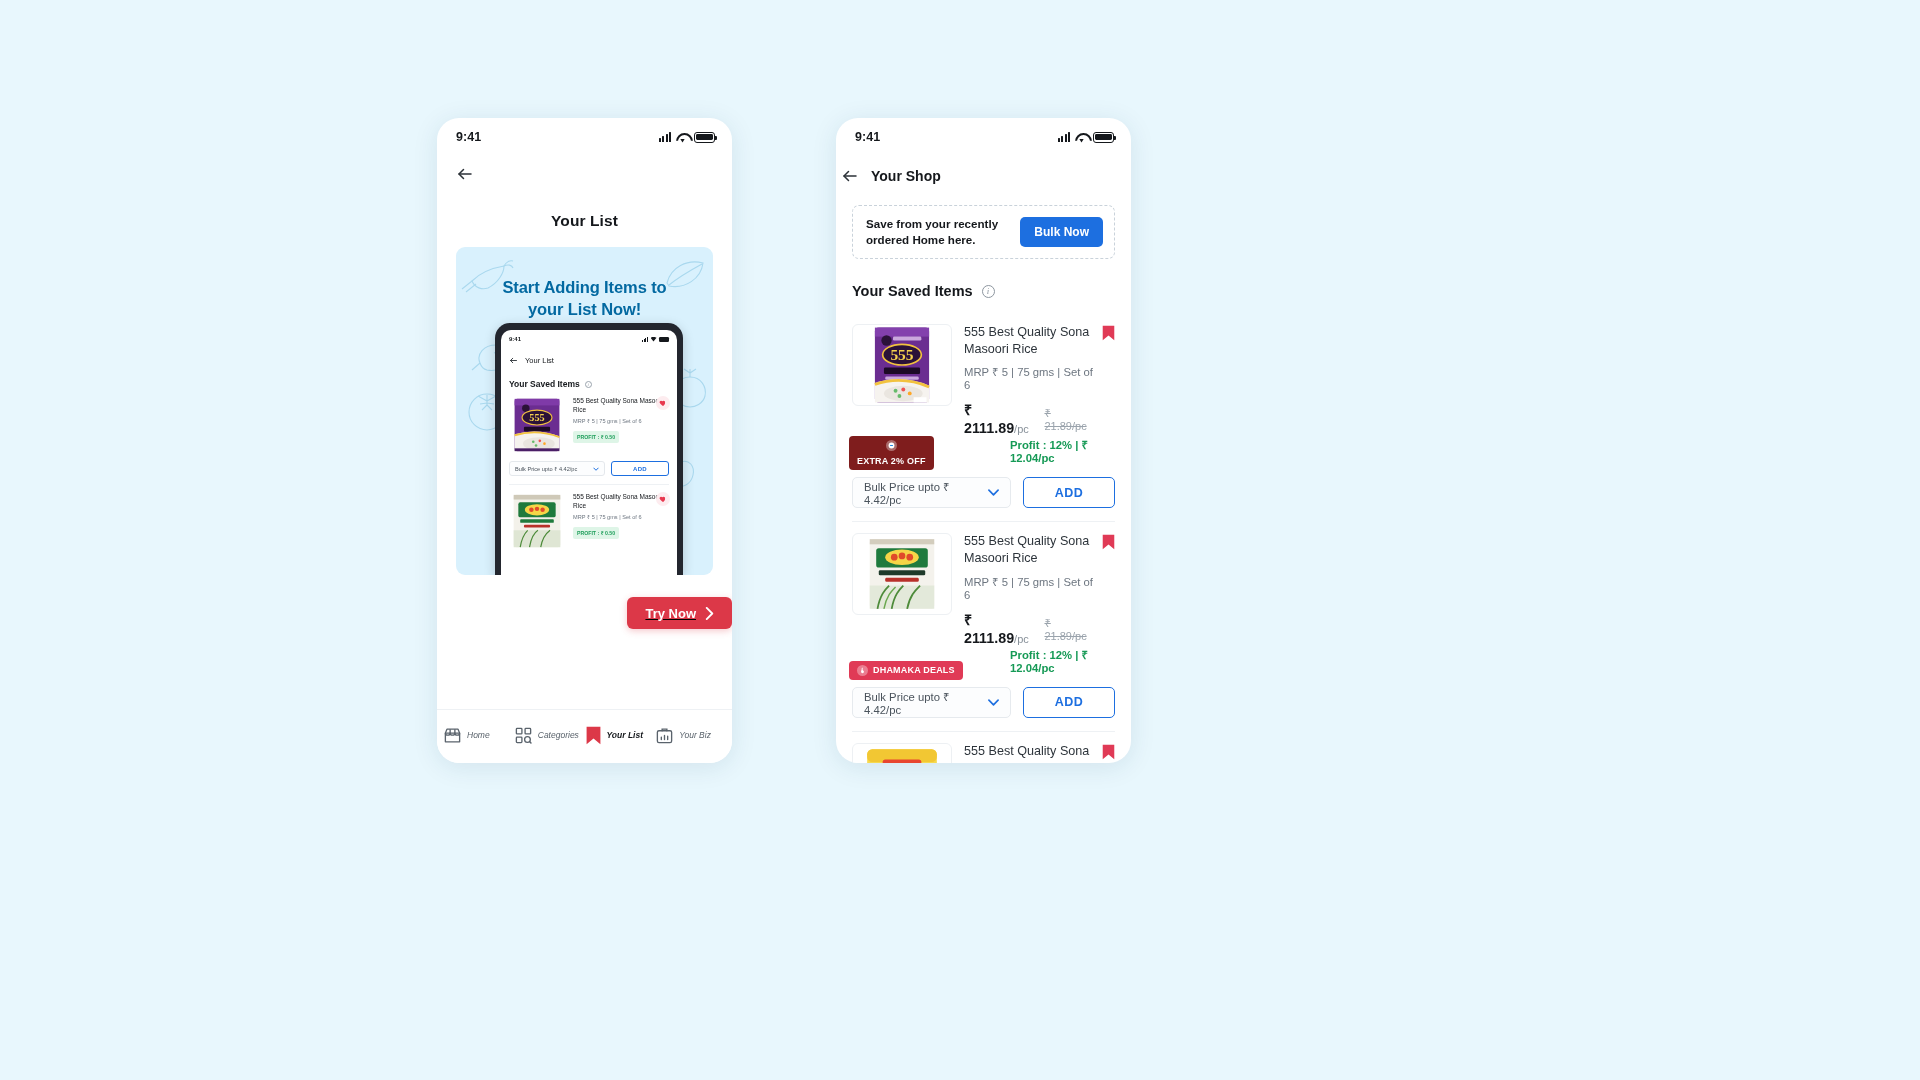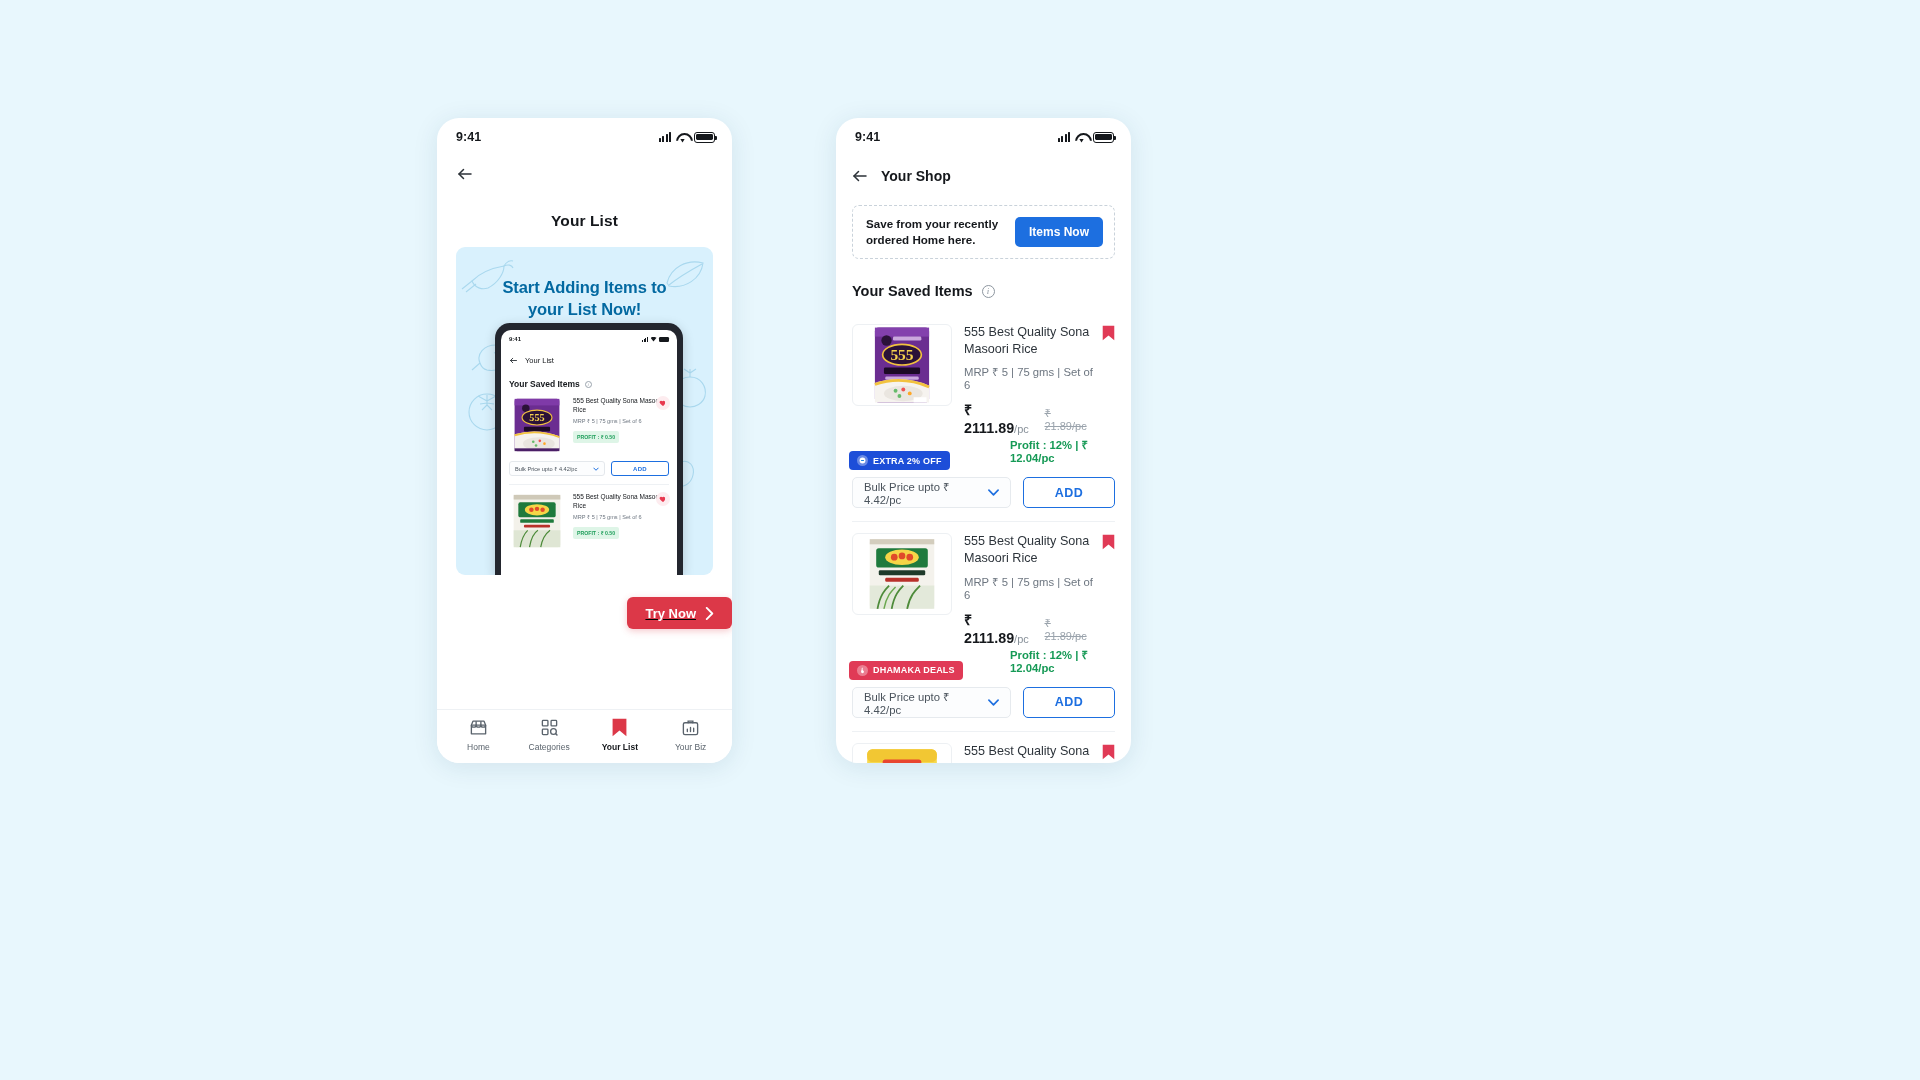--- a/index.html
+++ b/index.html
@@ -144,27 +144,27 @@
     height: 32px; padding: 0 18px; font-size: 13px; font-weight: bold;
     display:flex; align-items:center; gap:9px; cursor:pointer;
     box-shadow: 0 2px 7px rgba(220,56,72,.28);
   }
 
   .tabbar {
     position:absolute; left:0; right:0; bottom:0; height: 54px;
     border-top:1px solid #eef1f4; background:#fff;
     display:flex; align-items:center; padding: 0 6px 3px;
   }
-  .tab { flex:1; display:flex; flex-direction:column; align-items:center; gap:5px; cursor:pointer; }
+  .tab { flex:1; display:flex; align-items:center; gap:5px; cursor:pointer;font-style:italic; }
   .tab-label { font-size: 8.5px; color:#5a636c; }
   .tab.active .tab-label { color:#15181c; font-weight: 600; }
 
   
   #phone-right .topbar {
-    display:flex; align-items:center; gap:12px; padding: 11px 0 0 15px;
+    display:flex; align-items:center; gap:12px; padding: 11px 0 0 5px;
   }
   .rp-title { font-size: 14px; font-weight: 600; color:#15181c; }
 
   .save-banner {
     margin: 20px 16px 0; border: 1.3px dashed #c9d2da; border-radius: 7px;
     height: 54px; display:flex; align-items:center; justify-content:space-between;
     padding: 0 11px 0 13px; background: #fff;
   }
   .save-text { font-size: 11.6px; font-weight: 600; color:#15181c; line-height:1.42; }
   .save-btn {
@@ -190,21 +190,21 @@
   .thumb-wrap { position:relative; width: 100px; flex:0 0 auto; }
   .thumb {
     width: 100px; height: 82px; border:1px solid #edf0f3; border-radius:6px;
     display:flex; align-items:center; justify-content:center; overflow:hidden; background:#fff;
   }
   .tag {
     position:absolute; left:-3px; bottom:-6px; display:flex; align-items:center; gap:5px;
     color:#fff; font-size:9px; font-weight:bold; padding: 4px 8px; border-radius:4px;
     letter-spacing:.2px; white-space:nowrap;
   }
-  .tag.blue { background:#1d4ed8; }
+  .tag.blue { background:#7f1d1d;flex-direction:column; }
   .tag.red  { background:#e03a56; }
   .tag-dot {
     width:11px; height:11px; border-radius:50%; background:rgba(255,255,255,.35);
     display:flex; align-items:center; justify-content:center; flex:0 0 auto;
   }
 
   .pinfo { flex:1; min-width:0; position:relative; padding-right: 22px; }
   .pname { font-size: 12.6px; color:#2d343b; line-height:1.33; }
   .pmrp { font-size: 11.3px; color:#6d7680; margin-top: 7px; }
   .pprice { margin-top: 9px; display:flex; align-items:center; gap:8px; }
@@ -482,21 +482,21 @@
         </svg>
       </span>
       <span class="rp-title">Your Shop</span>
     </div>
 
     <div class="save-banner">
       <div class="save-text">
         <div>Save from your recently</div>
         <div>ordered Home here.</div>
       </div>
-      <button class="save-btn">Items Now</button>
+      <button class="save-btn">Bulk Now</button>
     </div>
 
     <div class="saved-head">
       <span class="saved-title">Your Saved Items</span>
       <span class="info-circle">i</span>
     </div>
 
     <div class="list">
 
       <div class="prod">

